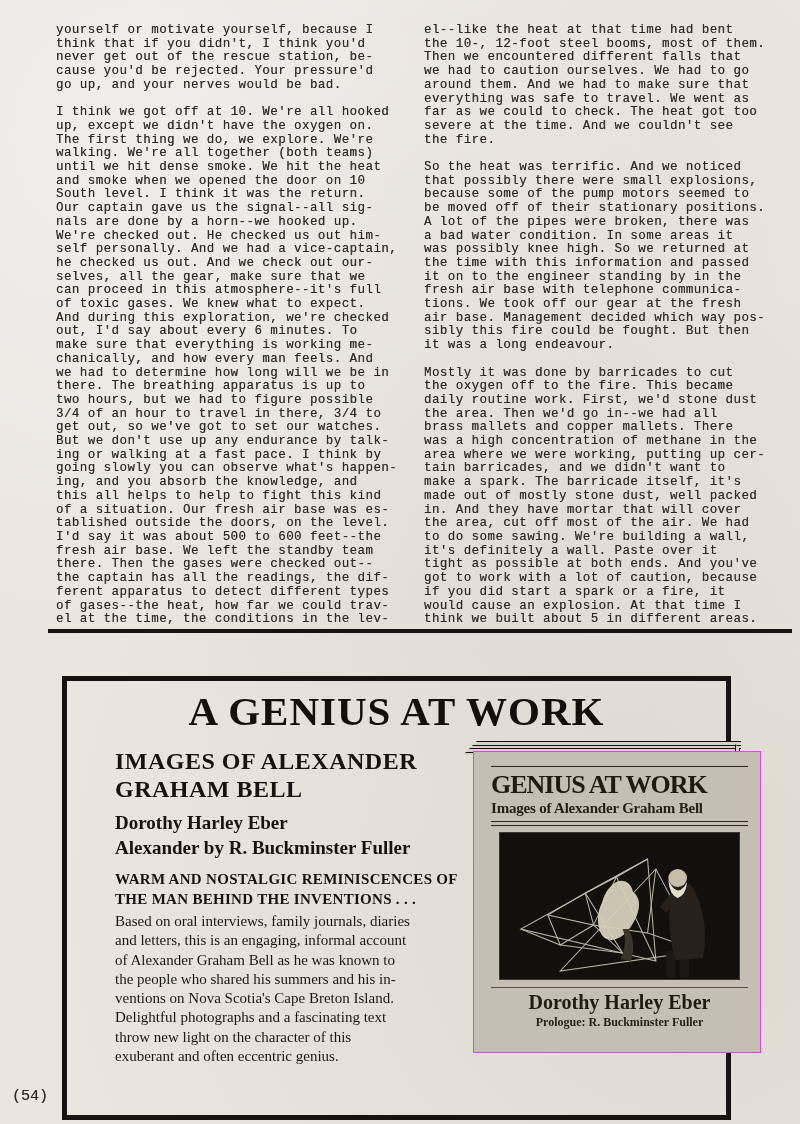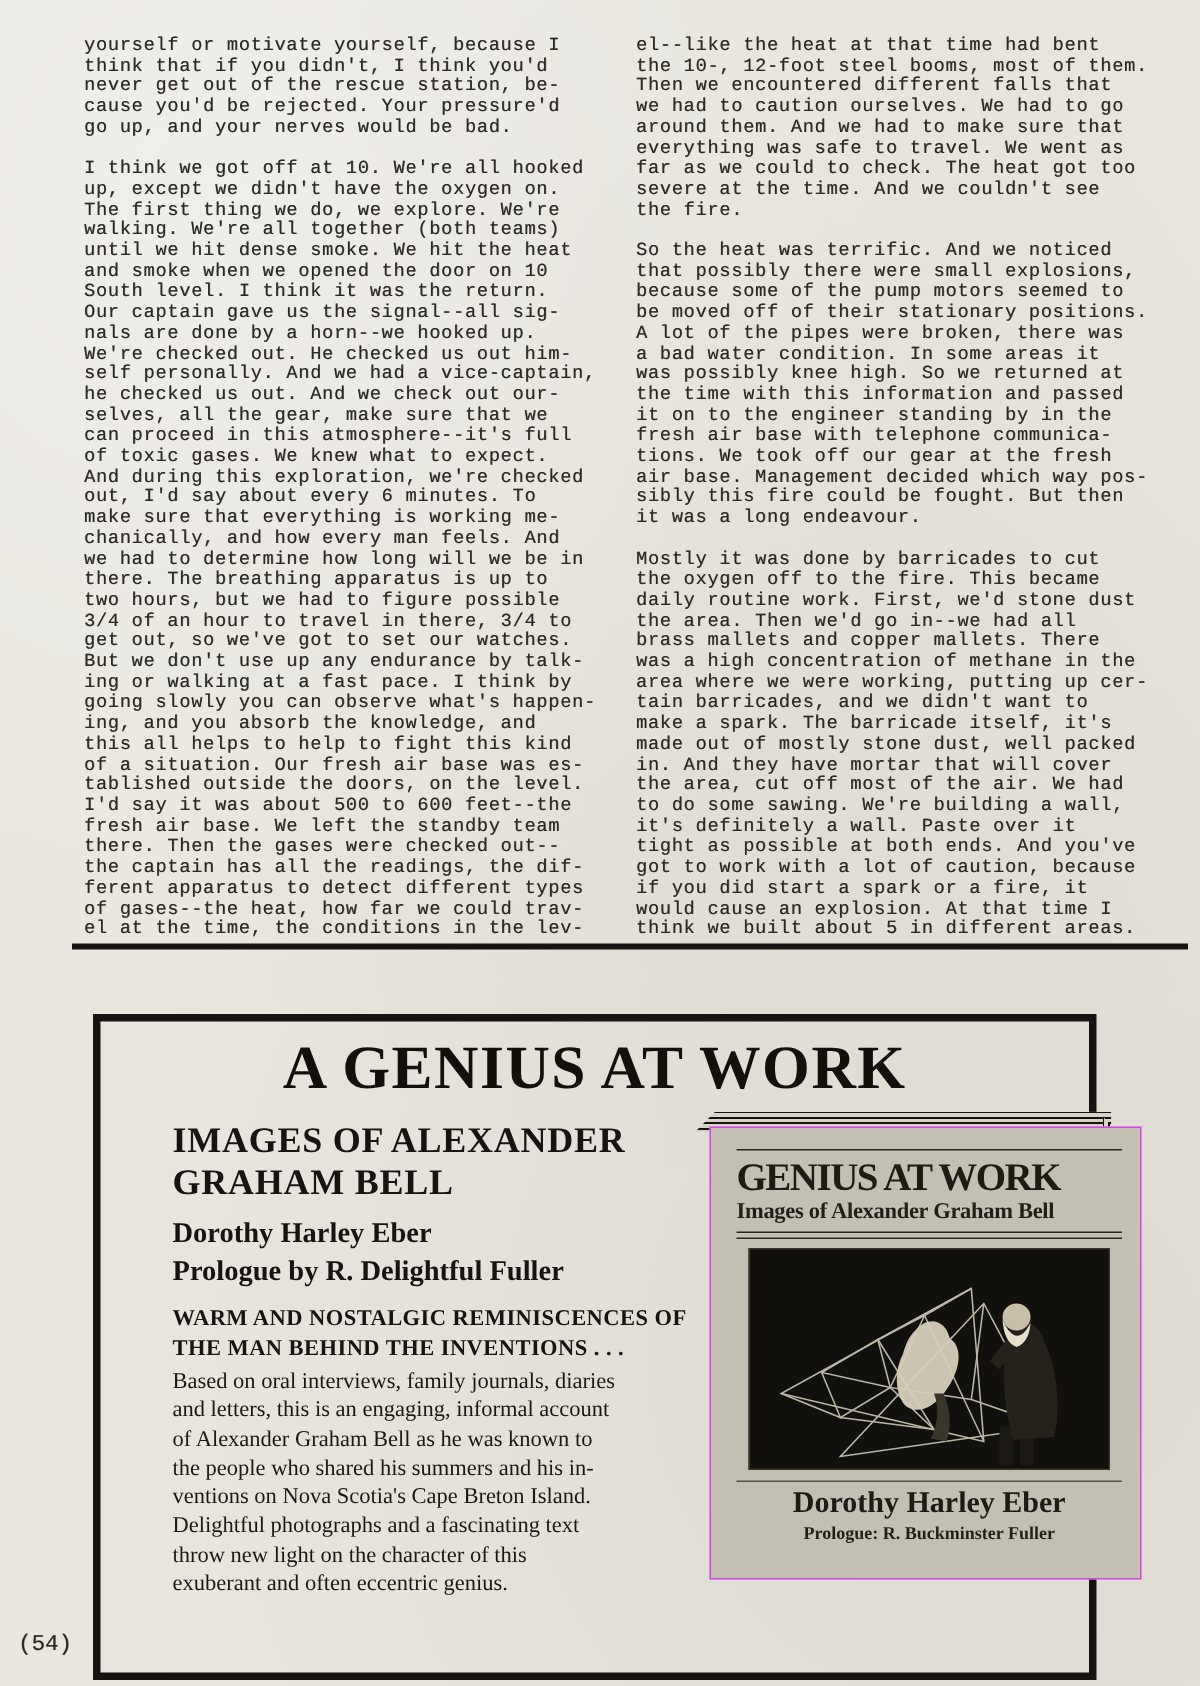--- a/index.html
+++ b/index.html
@@ -173,21 +173,21 @@
 
 <div class="article-rule"></div>
 
 <div class="ad">
   <div class="ad-headline">A GENIUS AT WORK</div>
 
   <div class="ad-left">
     <div class="ad-subtitle">IMAGES OF ALEXANDER
 GRAHAM BELL</div>
     <div class="ad-author">Dorothy Harley Eber</div>
-    <div class="ad-prologue">Prologue by R. Delightful Fuller</div>
+    <div class="ad-prologue">Alexander by R. Buckminster Fuller</div>
     <div class="ad-tagline">WARM AND NOSTALGIC REMINISCENCES OF
 THE MAN BEHIND THE INVENTIONS . . .</div>
     <div class="ad-body">Based on oral interviews, family journals, diaries
 and letters, this is an engaging, informal account
 of Alexander Graham Bell as he was known to
 the people who shared his summers and his in-
 ventions on Nova Scotia's Cape Breton Island.
 Delightful photographs and a fascinating text
 throw new light on the character of this
 exuberant and often eccentric genius.</div>

